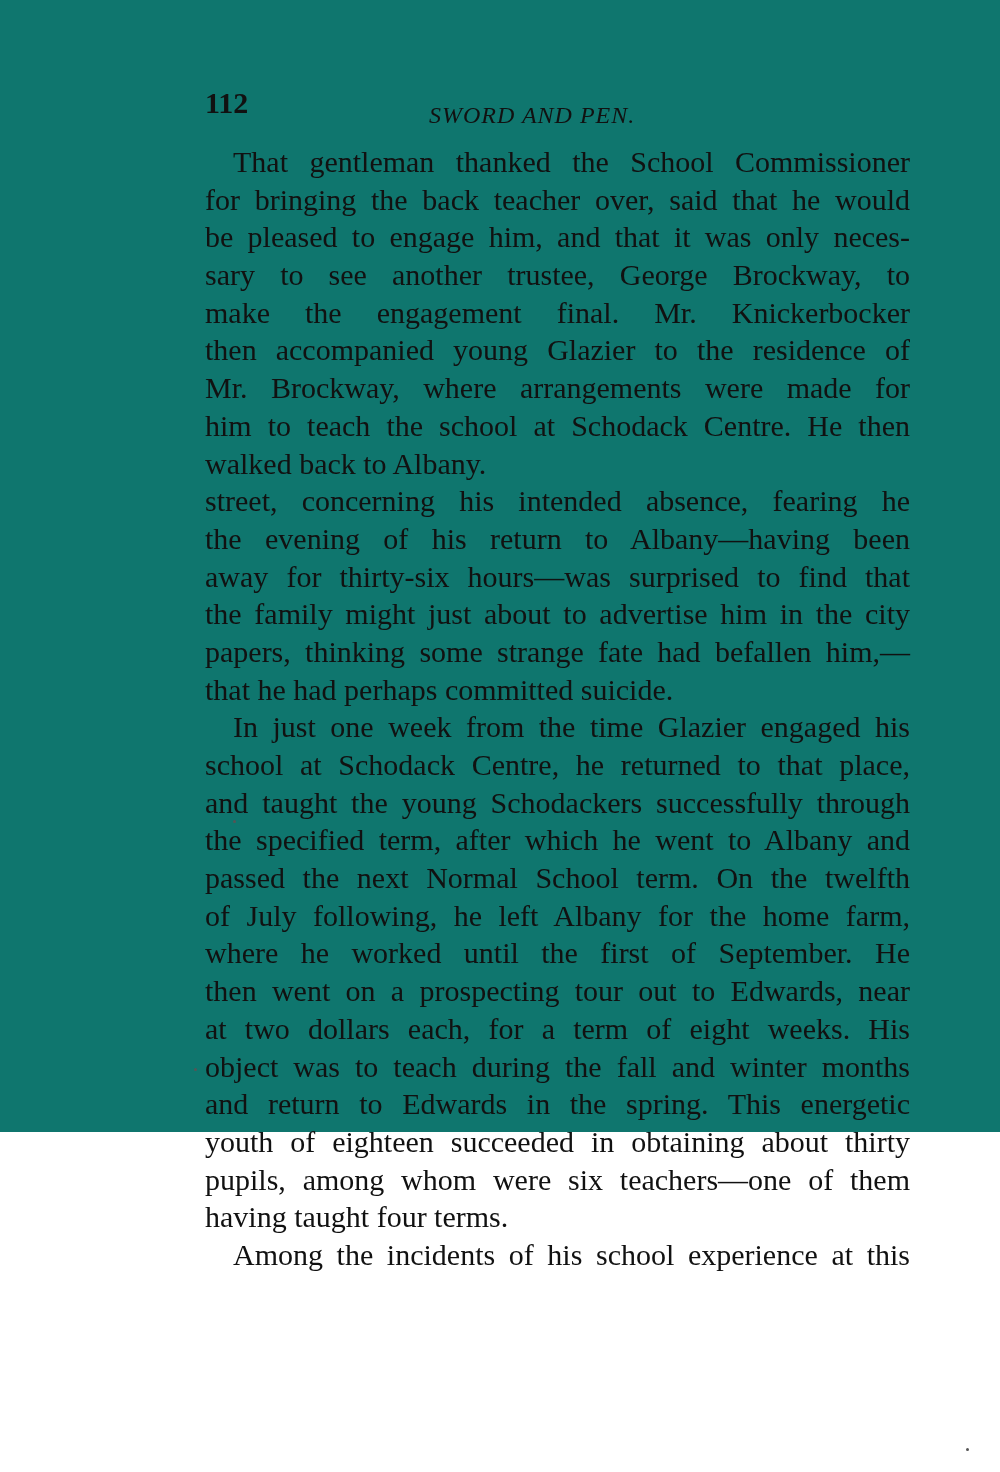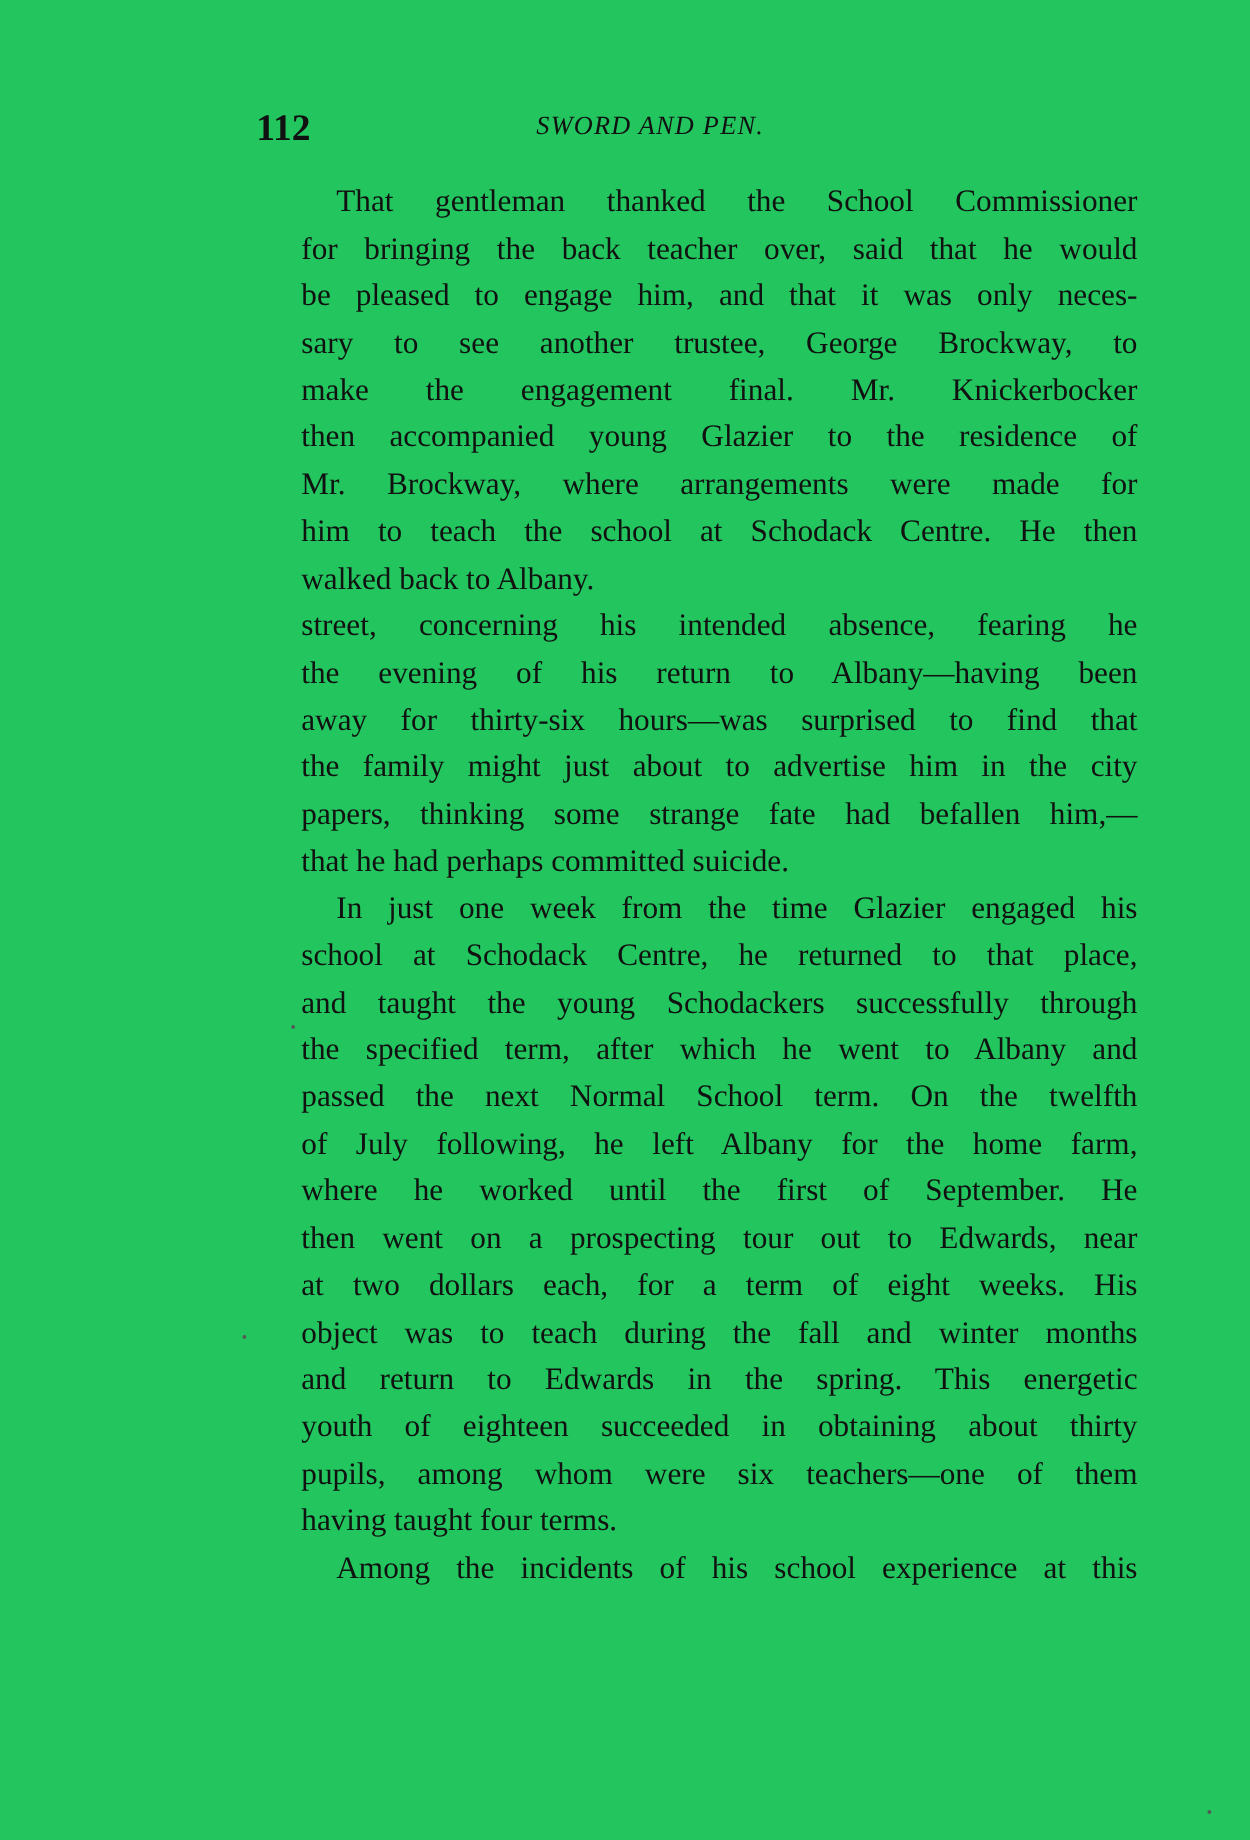--- a/index.html
+++ b/index.html
@@ -11,62 +11,61 @@
       width: 1000px;
       height: 1472px;
       position: relative;
       overflow: hidden;
       font-family: "Liberation Serif", "DejaVu Serif", serif;
       color: #111111;
     }
     .page {
       position: absolute;
       left: 0; top: 0;
-      width: 1000px; height: 1472px;
-      background: #22c55e;
+      width: 1000px; height: 1132px;
+      background: #0f766e;
     }
     .running-head {
       position: absolute;
       left: 205px;
       top: 86px;
       width: 705px;
       height: 36px;
     }
     .page-number {
       position: absolute;
       left: 0;
       top: 0;
       font-size: 30px;
       font-weight: bold;
       letter-spacing: 0px;
     }
     .book-title {
       position: absolute;
       left: 224px;
-      top: 2px;
-      font-size: 21px;
+      top: 16px;
+      font-size: 24px;
       font-style: italic;
       letter-spacing: 1px;
     }
     .body-text {
       position: absolute;
       left: 205px;
       top: 143px;
       width: 705px;
     }
     .line {
       display: block;
       height: 37.7px;
       line-height: 37.7px;
-      font-size: 25px;
+      font-size: 30px;
       text-align: justify;
       text-align-last: justify;
       white-space: nowrap;
       overflow: visible;
-      margin-left: 36px;
     }
     .line.last {
       text-align-last: left;
     }
     .line.indent {
       padding-left: 28px;
     }
     .para {
       display: block;
     }

